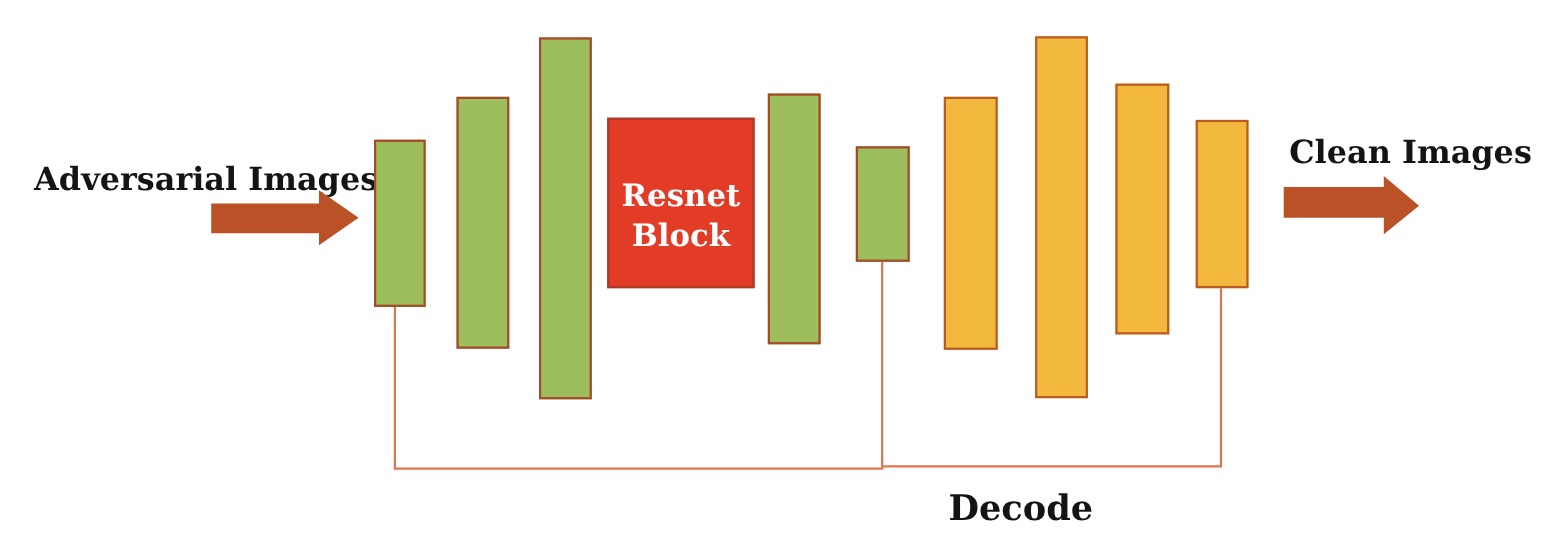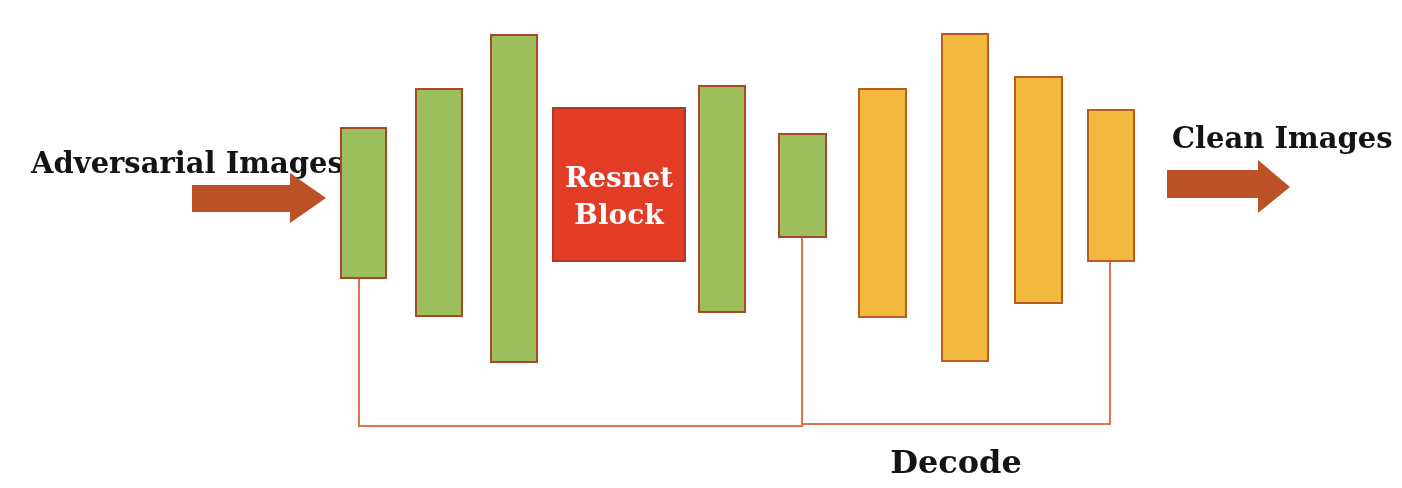--- a/index.html
+++ b/index.html
@@ -19,21 +19,21 @@
     position: absolute;
     font-family: "DejaVu Serif", serif;
     font-weight: 700;
     color: var(--text-color, #141414);
     white-space: nowrap;
     line-height: 1;
   }
   .label-input  { left: 31px;  top: 149px; font-size: 29px; }
   .label-output { left: 1172px; top: 124px; font-size: 29px; }
   .label-encode { left: 558px; top: 446px; font-size: 32px; transform: translateX(-50%); }
-  .label-decode { left: 956px; top: 446px; font-size: 32px; transform: translateX(-50%); }
+  .label-decode { left: 928px; top: 446px; font-size: 32px; transform: translateX(-50%); }
   .bar {
     position: absolute;
     box-sizing: border-box;
     border: 2px solid;
   }
   .bar.encoder {
     background: var(--encoder-fill);
     border-color: var(--encoder-border);
   }
   .bar.decoder {

